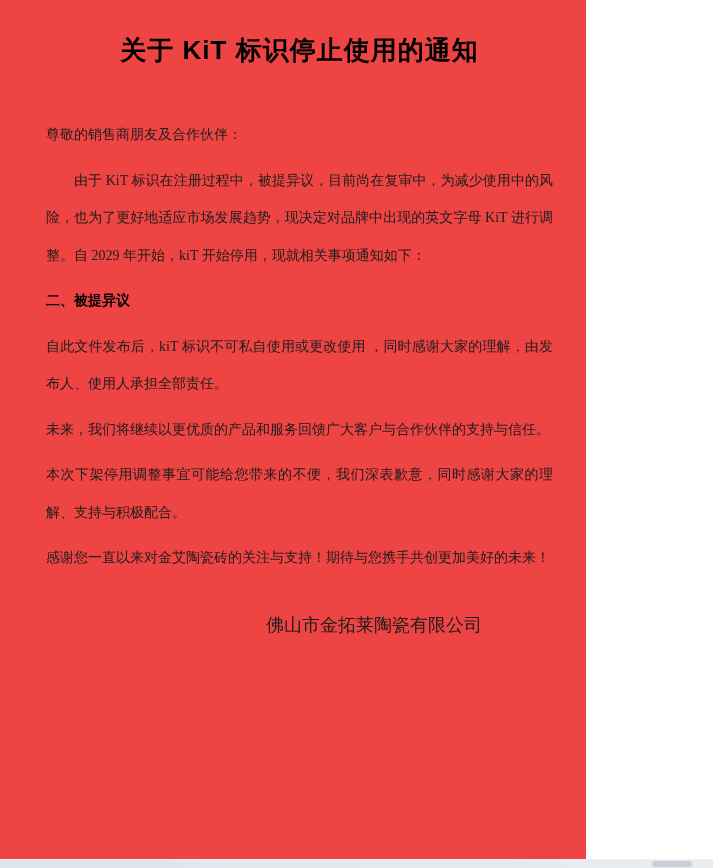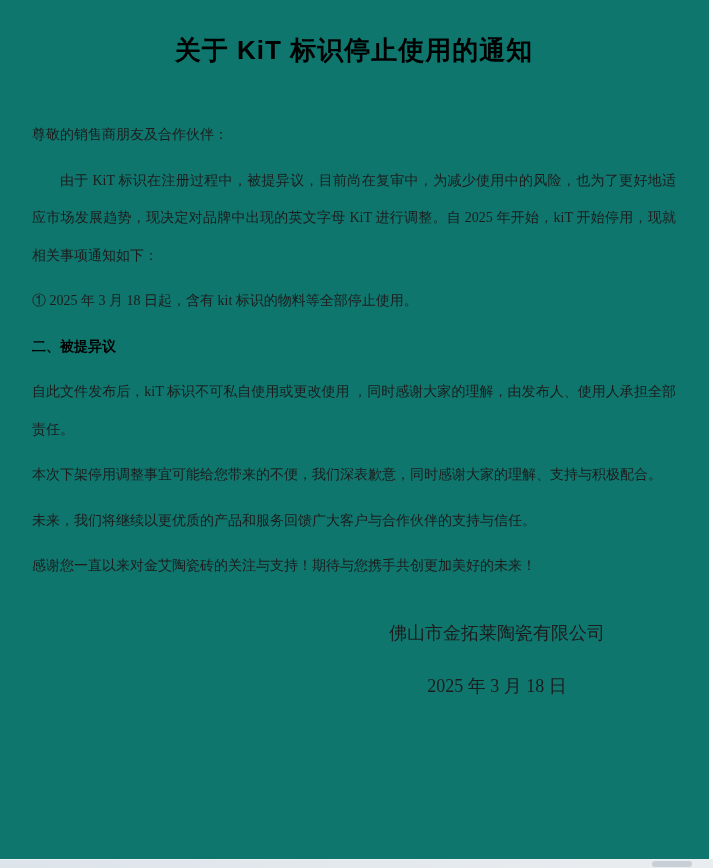--- a/index.html
+++ b/index.html
@@ -5,25 +5,25 @@
   html, body {
     margin: 0;
     padding: 0;
     background: #ffffff;
     width: 713px;
     height: 868px;
     overflow: hidden;
   }
   .page {
     position: relative;
-    width: 709px;
+    width: 586px;
     height: 860px;
-    background: #0f766e;
+    background: #ef4444;
     box-sizing: border-box;
-    padding: 30px 25px 0 24px;
+    padding: 30px 25px 0 38px;
     color: #1c1c1c;
   }
   .doc-title {
     margin: 0 0 46px 0;
     text-align: center;
     font-family: "Liberation Sans", "DejaVu Sans", sans-serif;
     font-weight: bold;
     font-size: 26px;
     line-height: 40px;
     color: #000000;
@@ -79,38 +79,36 @@
 </style>
 </head>
 <body>
 
 <div class="page">
 
   <h1 class="doc-title">关于 KiT 标识停止使用的通知</h1>
 
   <p class="body-line">尊敬的销售商朋友及合作伙伴：</p>
 
-  <p class="body-line indent2">由于 KiT 标识在注册过程中，被提异议，目前尚在复审中，为减少使用中的风险，也为了更好地适应市场发展趋势，现决定对品牌中出现的英文字母 KiT 进行调整。自 2025 年开始，kiT 开始停用，现就相关事项通知如下：</p>
+  <p class="body-line indent2">由于 KiT 标识在注册过程中，被提异议，目前尚在复审中，为减少使用中的风险，也为了更好地适应市场发展趋势，现决定对品牌中出现的英文字母 KiT 进行调整。自 2029 年开始，kiT 开始停用，现就相关事项通知如下：</p>
 
 
-  <p class="body-line">① 2025 年 3 月 18 日起，含有 kit 标识的物料等全部停止使用。</p>
 
 
   <h2 class="sec-heading">二、被提异议</h2>
 
   <p class="body-line">自此文件发布后，kiT 标识不可私自使用或更改使用 ，同时感谢大家的理解，由发布人、使用人承担全部责任。</p>
 
+  <p class="body-line">未来，我们将继续以更优质的产品和服务回馈广大客户与合作伙伴的支持与信任。</p>
+
   <p class="body-line">本次下架停用调整事宜可能给您带来的不便，我们深表歉意，同时感谢大家的理解、支持与积极配合。</p>
-
-  <p class="body-line">未来，我们将继续以更优质的产品和服务回馈广大客户与合作伙伴的支持与信任。</p>
 
   <p class="body-line">感谢您一直以来对金艾陶瓷砖的关注与支持！期待与您携手共创更加美好的未来！</p>
 
   <div class="signature-block">
     <p>佛山市金拓莱陶瓷有限公司</p>
-    <p>2025 年 3 月 18 日</p>
   </div>
 
 </div>
 
 <div class="hscrollbar">
   <div class="thumb"></div>
 </div>
 
 </body></html>

